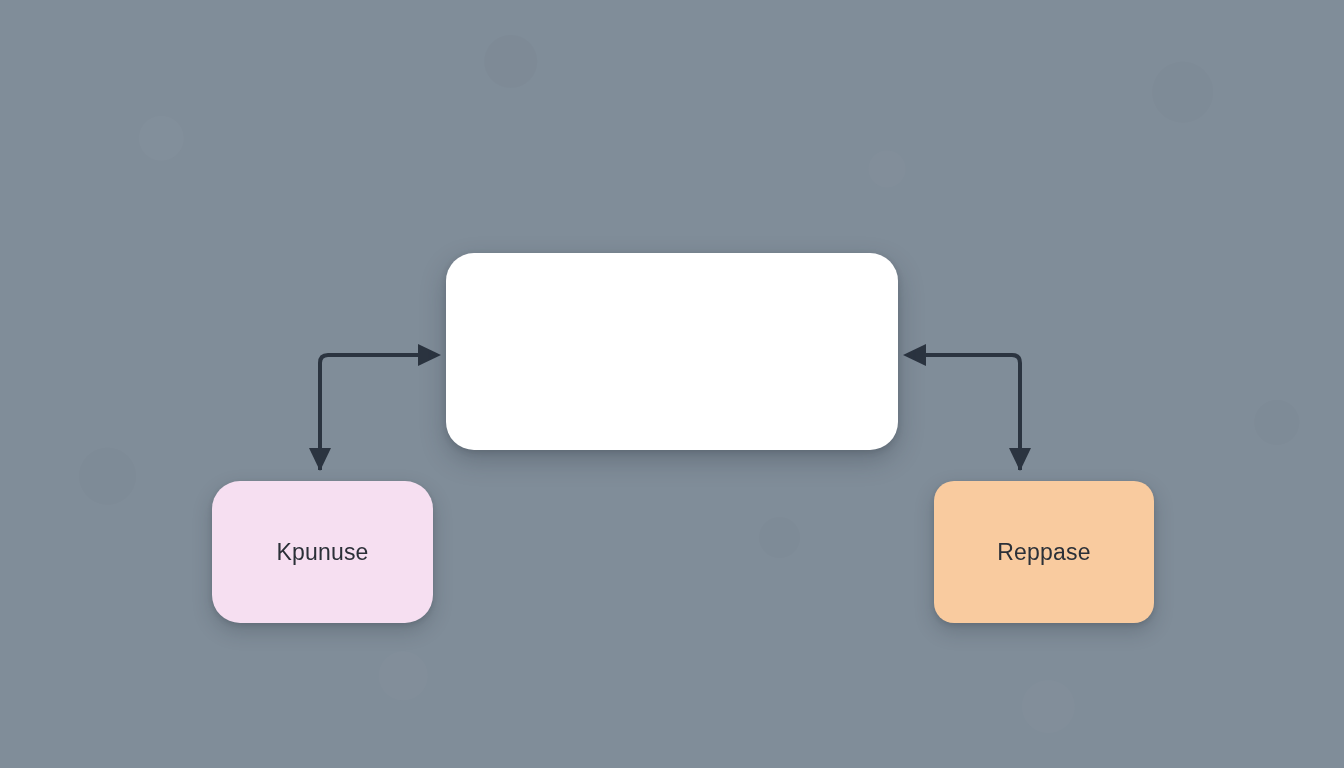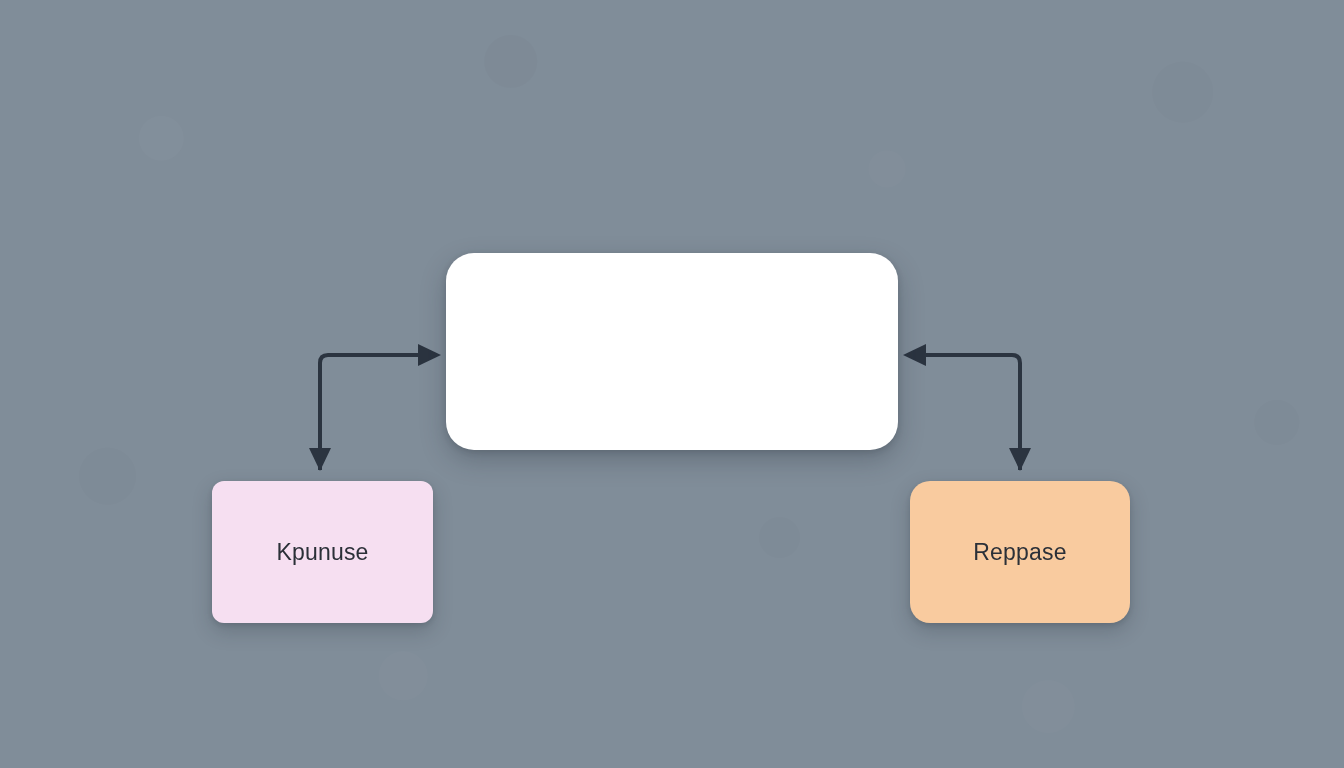--- a/index.html
+++ b/index.html
@@ -78,28 +78,28 @@
                 0 2px 6px rgba(28,36,46,0.16);
   }
 
   
   #node-left {
     left: 212px;
     top: 481px;
     width: 221px;
     height: 142px;
     background: #f6dff1;
-    border-radius: 12px;
+    border-radius: 28px;
     box-shadow: 0 8px 20px rgba(28,36,46,0.22),
                 0 2px 5px rgba(28,36,46,0.14);
   }
 
   
   #node-right {
-    left: 910px;
+    left: 934px;
     top: 481px;
     width: 220px;
     height: 142px;
     background: #f9cb9f;
     border-radius: 20px;
     box-shadow: 0 8px 20px rgba(28,36,46,0.22),
                 0 2px 5px rgba(28,36,46,0.14);
   }
 </style>
 </head>

